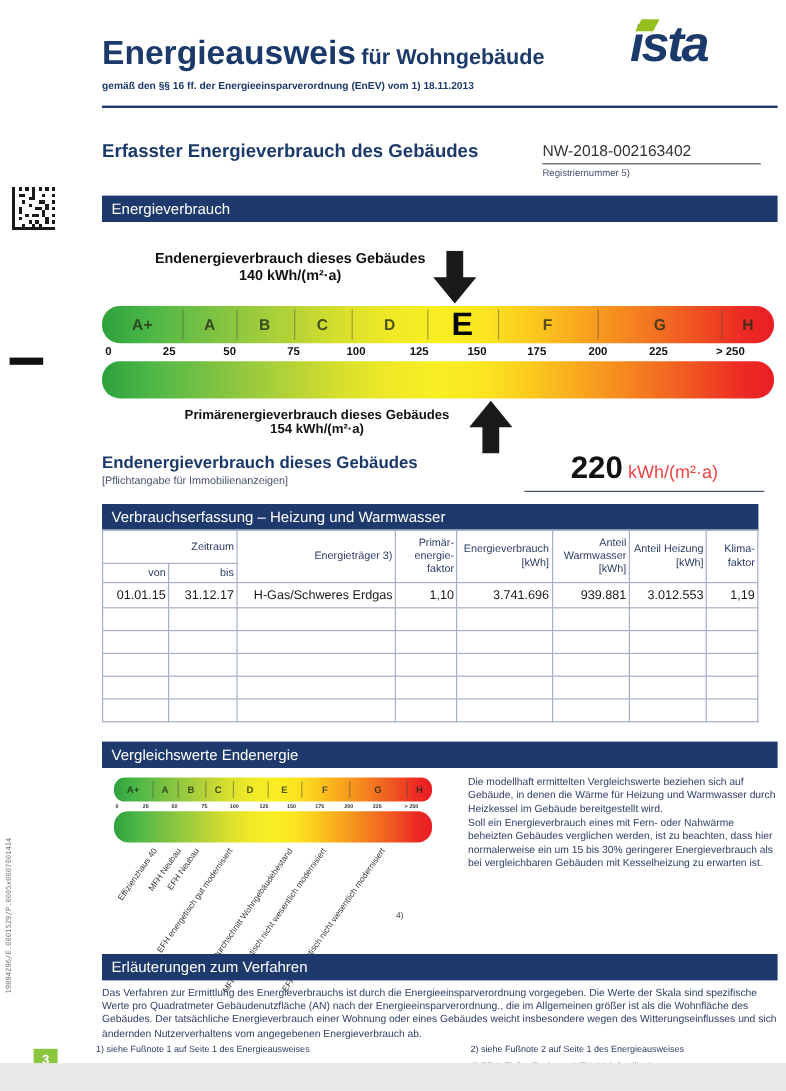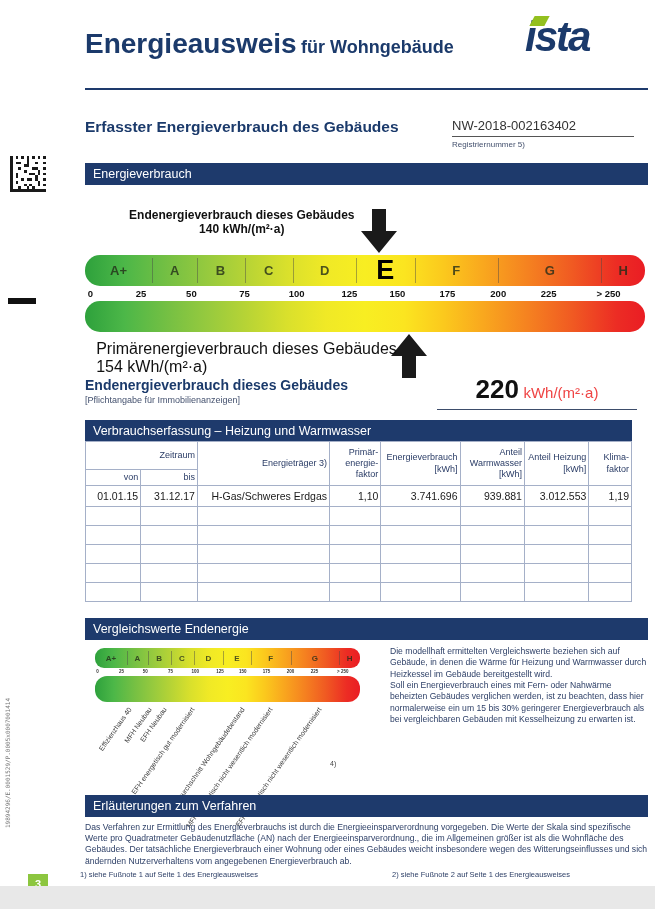--- a/index.html
+++ b/index.html
@@ -20,21 +20,21 @@
   .regnum{position:absolute;left:452px;top:118px;width:182px;font-size:13px;color:#333;border-bottom:1px solid #555;padding-bottom:3px;}
   .reglabel{position:absolute;left:452px;top:140px;font-size:8px;color:#44516e;}
 
   
   .band{position:absolute;left:85px;height:22px;background:#1e3a6c;color:#fff;font-size:12.5px;
         line-height:22px;padding-left:8px;box-sizing:border-box;}
 
   
   .scale-wrap{position:absolute;left:85px;top:200px;width:560px;height:180px;}
   .endlabel{position:absolute;left:0;top:8px;width:56%;text-align:center;font-weight:bold;font-size:12px;color:#111;}
-  .primlabel{position:absolute;left:2%;top:140px;width:60%;font-weight:normal;font-size:16px;color:#111;}
+  .primlabel{position:absolute;left:2%;top:140px;width:60%;text-align:center;font-weight:bold;font-size:11px;color:#111;}
   .arrow{position:absolute;width:36px;height:44px;}
   .grad{background:linear-gradient(90deg,#2ea13c 0%,#4cb748 7%,#76c043 15%,#97ca3e 22%,#b8d435 29%,
         #d9e02c 36%,#f0e926 43%,#f8ee22 50%,#fbe520 57%,#fbc91d 64%,#f9a81e 71%,#f58220 79%,
         #f05a22 87%,#ec2c24 95%,#ea1d24 100%);}
   .letterband{position:absolute;left:0;top:55px;width:100%;height:31px;border-radius:15px;}
   .gradbar{position:absolute;left:0;top:101px;width:100%;height:31px;border-radius:15px;}
   .sep{position:absolute;top:3px;bottom:3px;width:1px;background:rgba(70,70,70,0.45);}
   .cls{position:absolute;top:0;height:100%;transform:translateX(-50%);display:flex;align-items:center;
        font-weight:bold;font-size:13px;color:rgba(35,45,25,0.8);}
   .cls.hl{font-size:27px;font-weight:800;color:#000;}
@@ -124,20 +124,21 @@
         <rect x="8" y="11" width="1" height="1"></rect>
     </g>
   </svg>
   <div class="printmark"></div>
   <div class="sidecode">19894296/E.0001529/P.0005x0007001414</div>
 
   <div class="title">
     <span class="big">Energieausweis</span>
     <span class="small">für Wohngebäude</span>
   </div>
+  <div class="subtitle">gemäß den §§ 16 ff. der Energieeinsparverordnung (EnEV) vom 1) 18.11.2013</div>
   <div class="head-rule"></div>
   <div class="logo">
     <span class="word">ista</span>
     <span class="accent"></span>
   </div>
 
   <div class="section-title">Erfasster Energieverbrauch des Gebäudes</div>
   <div class="regnum">NW-2018-002163402</div>
   <div class="reglabel">Registriernummer 5)</div>
 

